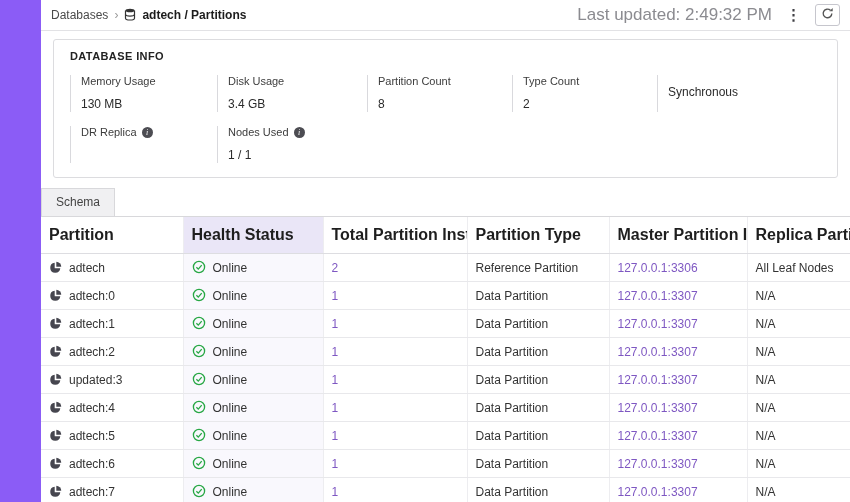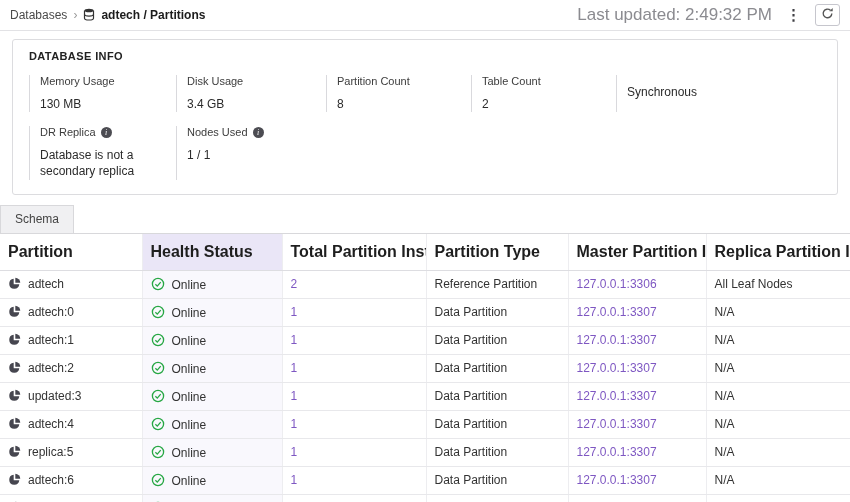--- a/index.html
+++ b/index.html
@@ -1,17 +1,17 @@
 <!DOCTYPE html>
 <html><head>
 <meta charset="utf-8">
 <style>
   * { box-sizing: border-box; }
   body { margin: 0; font-family: "Liberation Sans", sans-serif; background: #e2e2e6; }
-  .app { width: 850px; height: 502px; background: #8b5cf6; overflow: hidden; }
+  .app { width: 850px; height: 502px; background: #8b5cf6; overflow: hidden; padding-left: 41px; }
   .content { background: #fff; }
 
   
   .topbar { display: flex; justify-content: space-between; align-items: center;
             height: 31px; padding: 0 10px; border-bottom: 1px solid #e2e2e5; background: #fff; }
   .breadcrumb { display: flex; align-items: center; gap: 6px; font-size: 12px; }
   .bc-root { color: #4a4a4a; cursor: pointer; }
   .bc-sep { color: #9a9a9a; }
   .db-icon svg { vertical-align: -2px; }
   .bc-current { font-weight: bold; color: #1c1c1c; }
@@ -105,33 +105,32 @@
             <div class="stat-value">3.4 GB</div>
           </div>
           <div class="stat">
             <div class="stat-label">
               <span>Partition Count</span>
             </div>
             <div class="stat-value">8</div>
           </div>
           <div class="stat">
             <div class="stat-label">
-              <span>Table Count</span>
+              <span>Type Count</span>
             </div>
             <div class="stat-value">2</div>
           </div>
           <div class="stat">
             <div class="stat-value">Synchronous</div>
           </div>
           <div class="stat">
             <div class="stat-label">
               <span>DR Replica</span>
               <span class="info-icon">i</span>
             </div>
-            <div class="stat-value wrap">Database is not a secondary replica</div>
           </div>
           <div class="stat">
             <div class="stat-label">
               <span>Nodes Used</span>
               <span class="info-icon">i</span>
             </div>
             <div class="stat-value">1 / 1</div>
           </div>
         </div>
     </div>
@@ -241,21 +240,21 @@
                 </svg></span><span>Online</span></td>
             <td><a class="link">1</a></td>
             <td>Data Partition</td>
             <td><a class="link">127.0.0.1:3307</a></td>
             <td>N/A</td>
           </tr>
           <tr>
             <td><span class="pie"><svg width="13" height="13" viewBox="0 0 16 16">
                   <path d="M7 2.1 A6.2 6.2 0 1 0 13.9 9 L7 9 Z" fill="#46464f"></path>
                   <path d="M9 7 L9 0.9 A6.2 6.2 0 0 1 15.1 7 Z" fill="#46464f"></path>
-                </svg></span><span>replica:5</span></td>
+                </svg></span><span>adtech:5</span></td>
             <td><span class="chk"><svg width="14" height="14" viewBox="0 0 16 16">
                   <circle cx="8" cy="8" r="6.4" fill="none" stroke="#27a744" stroke-width="1.5"></circle>
                   <path d="M5 8.3 L7.2 10.4 L11.1 5.8" fill="none" stroke="#27a744" stroke-width="1.5"></path>
                 </svg></span><span>Online</span></td>
             <td><a class="link">1</a></td>
             <td>Data Partition</td>
             <td><a class="link">127.0.0.1:3307</a></td>
             <td>N/A</td>
           </tr>
           <tr>

